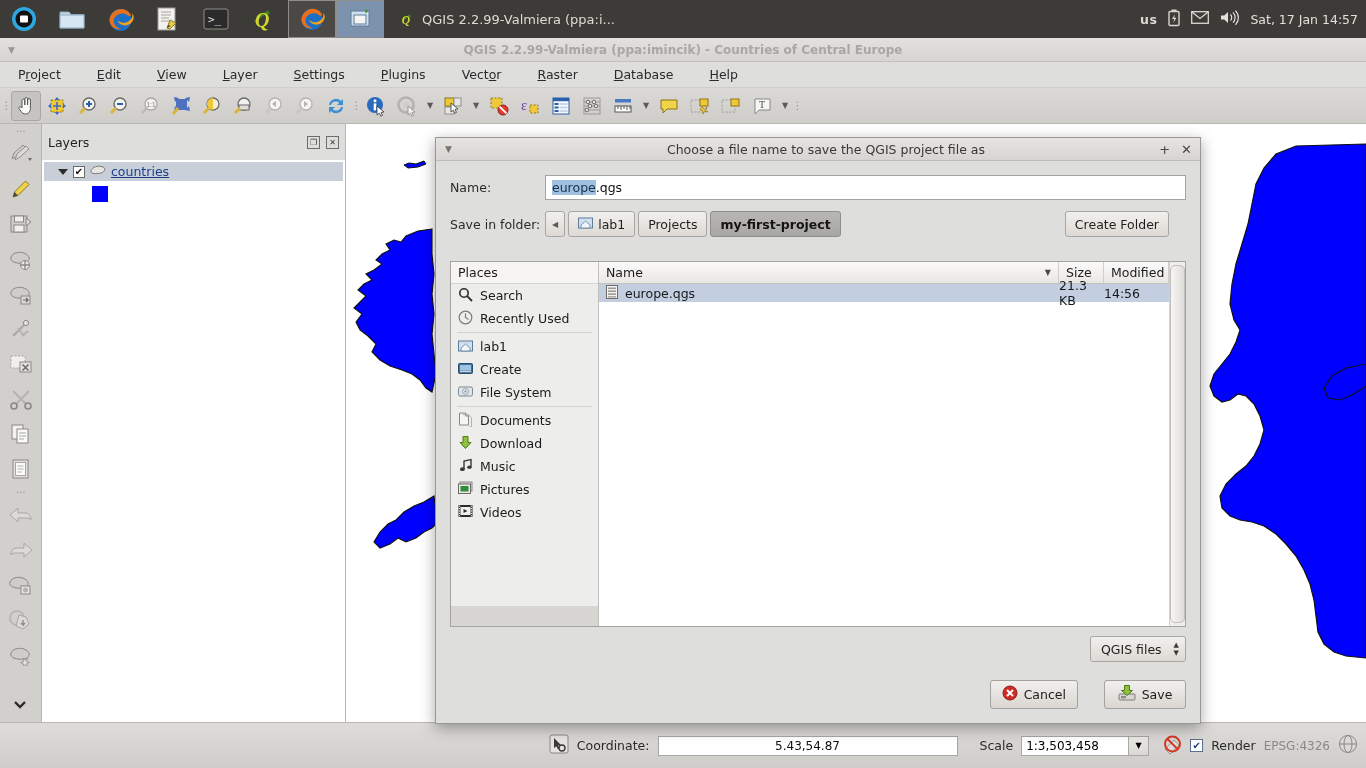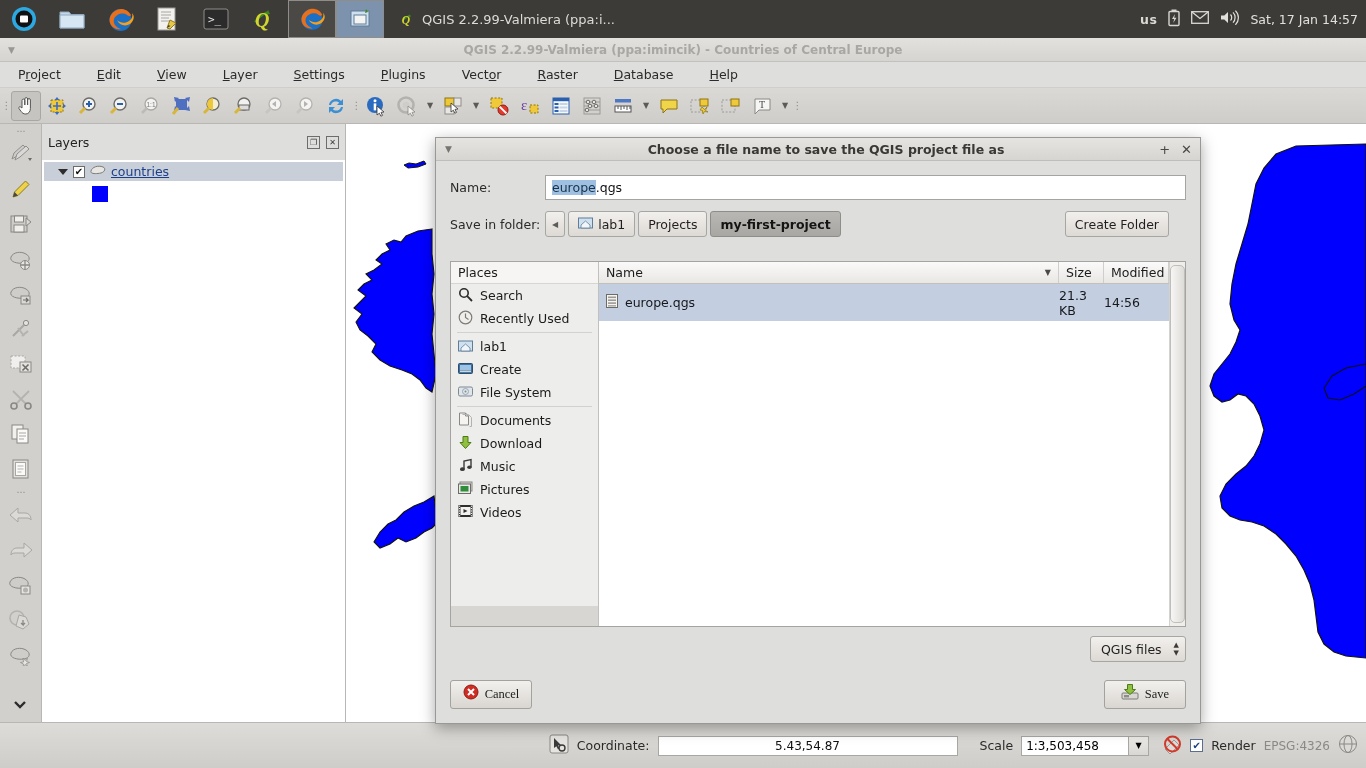--- a/index.html
+++ b/index.html
@@ -159,21 +159,21 @@
     display: flex; flex-direction: column;
   }
   .dlg-titlebar {
     height: 23px; background: linear-gradient(#e6e4e1,#d7d5d1);
     border-bottom: 1px solid #c0beba;
     display: flex; align-items: center; position: relative;
   }
   .dlg-titlebar .tb-arrow { margin-left: 9px; color: #77756f; font-size: 9px; }
   .dlg-title {
     position: absolute; left: 16px; right: 0; text-align: center;
-    font-size: 12.5px; font-weight: bold; color: #3a3834;
+    font-size: 12.5px; font-weight: normal; color: #3a3834;
   }
   .dlg-winbtns { position: absolute; right: 8px; display: flex; gap: 11px;
                  color: #4a4844; font-size: 13px; }
   .dlg-body { flex: 1; padding: 10px 14px 0 14px; display: flex; flex-direction: column; }
 
   .name-row { display: flex; align-items: center; height: 32px; }
   .name-label { width: 95px; font-size: 12.5px; color: #2b2b2b; }
   .name-input {
     flex: 1; height: 25px; background: #fff; border: 1px solid #a6a4a0;
     display: flex; align-items: center; padding-left: 6px;
@@ -220,43 +220,43 @@
   .fl-head { height: 22px; display: flex; background: linear-gradient(#fbfafa,#e9e7e4);
              border-bottom: 1px solid #c2c0bc; }
   .fl-th { display: flex; align-items: center; font-size: 12.5px; color: #1b1b1b;
            padding-left: 7px; border-right: 1px solid #d0cecb; position: relative; }
   .fl-th.name { flex: 1; }
   .fl-th.size { width: 45px; }
   .fl-th.mod  { width: 65px; }
   .sort-caret { position: absolute; right: 7px; font-size: 8px; color: #4b4946; }
   .fl-rows { flex: 1; position: relative; background: #fff; }
   .fl-row {
-    height: 37px; display: flex; align-items: center;
+    height: 18px; display: flex; align-items: center;
     background: #c3cee0; font-size: 12.5px; color: #16181c;
   }
   .fl-cell.name { flex: 1; display: flex; align-items: center; gap: 7px; padding-left: 7px; }
   .fl-cell.size { width: 45px; }
   .fl-cell.mod  { width: 65px; }
   .fl-scroll { width: 16px; background: #f0eeeb; border-left: 1px solid #d5d3cf;
                display: flex; justify-content: center; padding: 3px 0; }
   .fl-thumb { width: 9px; flex: 1; background: linear-gradient(90deg,#f7f6f5,#dedcd8);
               border: 1px solid #c0beba; border-radius: 5px; }
 
   .filter-row { height: 44px; display: flex; align-items: center; justify-content: flex-end; }
   .filter-combo {
     height: 26px; display: flex; align-items: center; gap: 12px;
     padding: 0 6px 0 10px; font-size: 12.5px; color: #1f1f1f;
     background: linear-gradient(#f2f0ed,#ddd9d4); border: 1px solid #a8a6a2;
     border-radius: 3px;
   }
   .spinners { display: flex; flex-direction: column; gap: 2px; font-size: 7px;
               color: #3c3a37; line-height: 6px; }
   .dlg-footer {
-    height: 52px; display: flex; align-items: center; justify-content: space-between;
-    gap: 26px; padding: 0 14px 6px 14px; font-family: Liberation Serif, serif;
+    height: 52px; display: flex; align-items: center; justify-content: flex-end;
+    gap: 26px; padding: 0 14px 6px 14px;
   }
   .dbtn {
     height: 29px; min-width: 82px; display: flex; align-items: center;
     justify-content: center; gap: 6px; padding: 0 11px;
     font-size: 12.5px; color: #1b1b1b;
     background: linear-gradient(#f2f0ed,#d9d6d1);
     border: 1px solid #a4a29e; border-radius: 3px;
   }
   .icon-svg { display: block; }
 </style>

